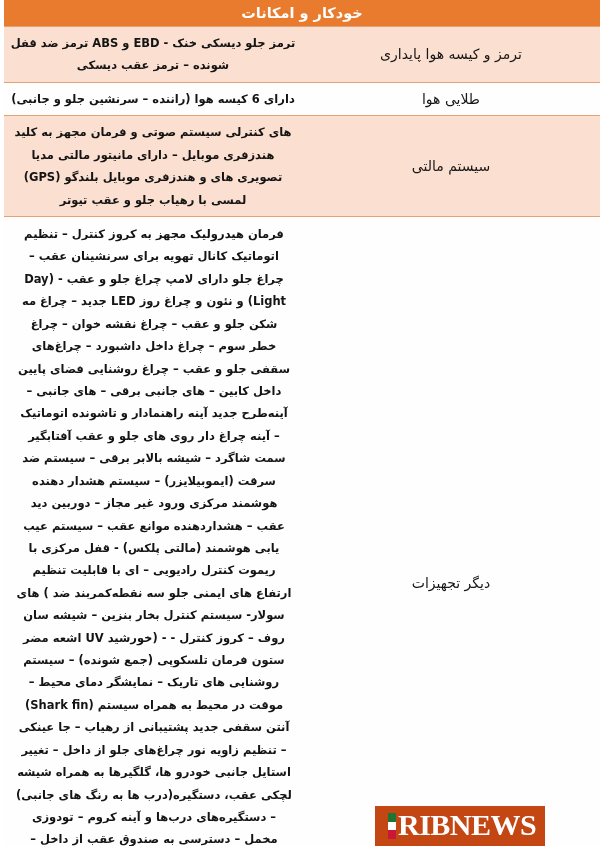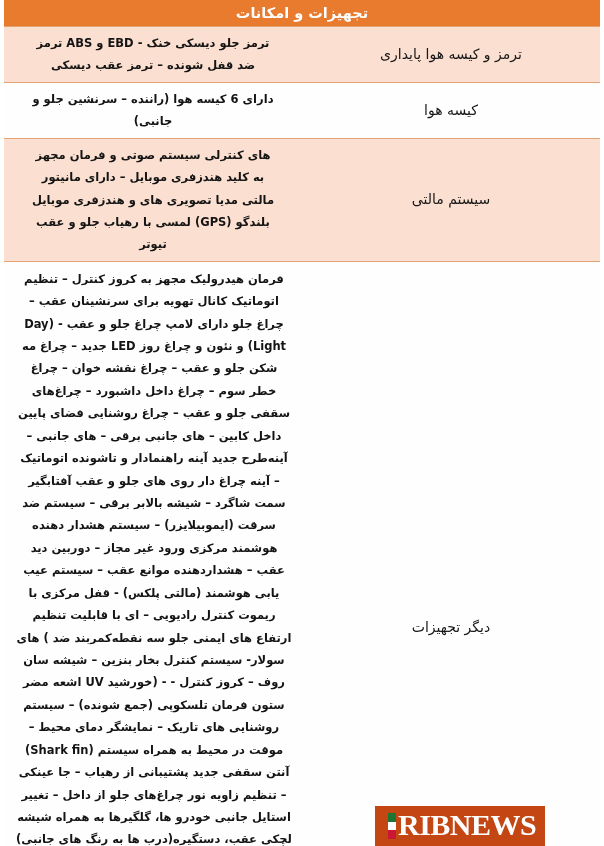--- a/index.html
+++ b/index.html
@@ -68,21 +68,21 @@
     line-height: 1.75;
     vertical-align: middle;
   }
 
   td.col-value {
     width: 366px;
     text-align: center;
     font-size: 11.5px;
     color: #141414;
     font-weight: bold;
-    padding: 5px 26px;
+    padding: 5px 4px;
     line-height: 1.95;
   }
 
   td.col-value.value-long {
     text-align: center;
     line-height: 1.95;
     padding: 6px 10px 8px 12px;
     font-weight: bold;
   }
 
@@ -129,32 +129,32 @@
   }
 </style>
 </head>
 <body>
 
 <div class="page">
 
   <table class="spec-table">
     <thead>
       <tr class="table-header">
-        <th class="header-title" colspan="2">تجهیزات و امکانات</th>
+        <th class="header-title" colspan="2">خودکار و امکانات</th>
       </tr>
     </thead>
     <tbody>
 
       <tr class="row-peach">
         <td class="col-label">ترمز و کیسه هوا پایداری</td>
         <td class="col-value">ترمز جلو دیسکی خنک - EBD و ABS ترمز ضد قفل شونده – ترمز عقب دیسکی</td>
       </tr>
 
       <tr class="row-white">
-        <td class="col-label">کیسه هوا</td>
+        <td class="col-label">طلایی هوا</td>
         <td class="col-value">دارای 6 کیسه هوا (راننده – سرنشین جلو و جانبی)</td>
       </tr>
 
       <tr class="row-peach">
         <td class="col-label">سیستم مالتی</td>
         <td class="col-value">های کنترلی سیستم صوتی و فرمان مجهز به کلید هندزفری موبایل – دارای مانیتور مالتی مدیا تصویری های و هندزفری موبایل بلندگو (GPS) لمسی با رهیاب جلو و عقب تیوتر</td>
       </tr>
 
       <tr class="row-white">
         <td class="col-label label-tall">دیگر تجهیزات</td>

